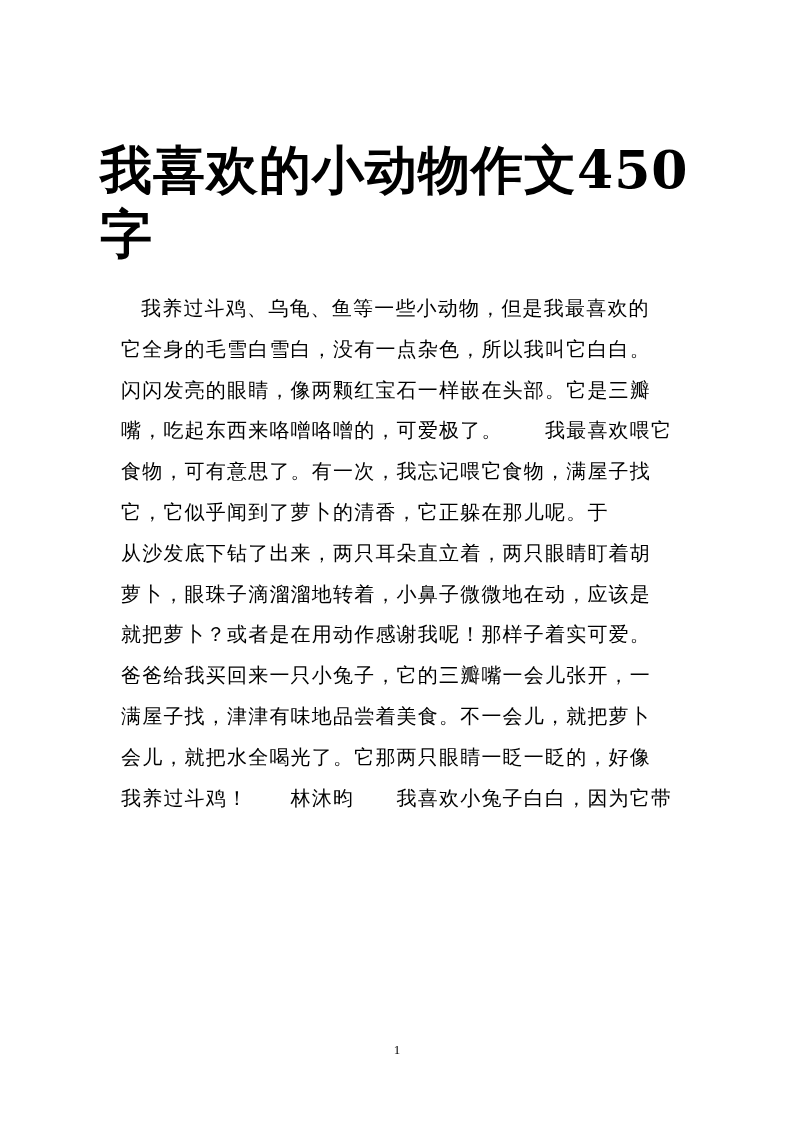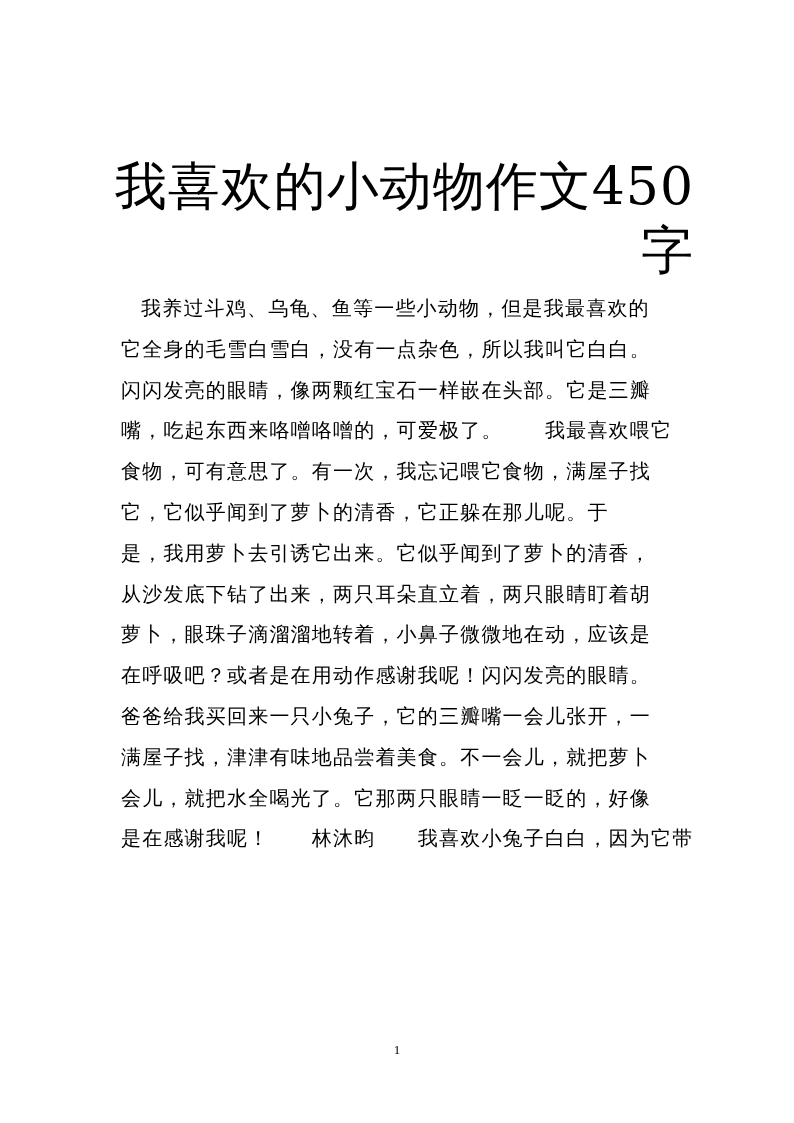--- a/index.html
+++ b/index.html
@@ -1,21 +1,21 @@
 <!DOCTYPE html>
 <html><head>
 <meta charset="utf-8">
 <style>
   html, body { margin: 0; padding: 0; background: #ffffff; }
   body { width: 794px; height: 1123px; position: relative; overflow: hidden; color: #000; }
   .page { position: absolute; left: 0; top: 0; width: 794px; height: 1123px; background: #fff; }
   .title {
-    position: absolute; left: 100px; top: 154px; width: 594px;
-    text-align: right; font-family: "DejaVu Serif", "Liberation Serif", serif;
-    font-size: 52px; line-height: 64px; font-weight: normal; letter-spacing: 1px;
+    position: absolute; left: 100px; top: 138px; width: 594px;
+    text-align: left; font-family: "DejaVu Serif", "Liberation Serif", serif;
+    font-size: 52px; line-height: 64px; font-weight: bold; letter-spacing: 1px;
   }
   .body-text {
     position: absolute; left: 121px; top: 290px; width: 560px;
     font-family: Liberation Mono, monospace;
     font-size: 20px;
   }
   .line { height: 40.8px; line-height: 40.8px; white-space: nowrap; letter-spacing: 1.2px; }
   .line.indent { padding-left: 20px; }
   .page-num {
     position: absolute; left: 0; width: 794px; top: 1042px; text-align: center;
@@ -31,24 +31,23 @@
     <div>字</div>
   </div>
 
   <div class="body-text">
     <div class="line indent">我养过斗鸡、乌龟、鱼等一些小动物，但是我最喜欢的</div>
     <div class="line">它全身的毛雪白雪白，没有一点杂色，所以我叫它白白。</div>
     <div class="line">闪闪发亮的眼睛，像两颗红宝石一样嵌在头部。它是三瓣</div>
     <div class="line">嘴，吃起东西来咯噌咯噌的，可爱极了。　　我最喜欢喂它</div>
     <div class="line">食物，可有意思了。有一次，我忘记喂它食物，满屋子找</div>
     <div class="line">它，它似乎闻到了萝卜的清香，它正躲在那儿呢。于</div>
-    <div class="line">是，我用萝卜去引诱它出来。它似乎闻到了萝卜的清香，</div>
     <div class="line">从沙发底下钻了出来，两只耳朵直立着，两只眼睛盯着胡</div>
     <div class="line">萝卜，眼珠子滴溜溜地转着，小鼻子微微地在动，应该是</div>
-    <div class="line">在呼吸吧？或者是在用动作感谢我呢！闪闪发亮的眼睛。</div>
+    <div class="line">就把萝卜？或者是在用动作感谢我呢！那样子着实可爱。</div>
     <div class="line">爸爸给我买回来一只小兔子，它的三瓣嘴一会儿张开，一</div>
     <div class="line">满屋子找，津津有味地品尝着美食。不一会儿，就把萝卜</div>
     <div class="line">会儿，就把水全喝光了。它那两只眼睛一眨一眨的，好像</div>
-    <div class="line">是在感谢我呢！　　林沐昀　　我喜欢小兔子白白，因为它带</div>
+    <div class="line">我养过斗鸡！　　林沐昀　　我喜欢小兔子白白，因为它带</div>
   </div>
 
   <div class="page-num">1</div>
 </div>
 
 </body></html>

